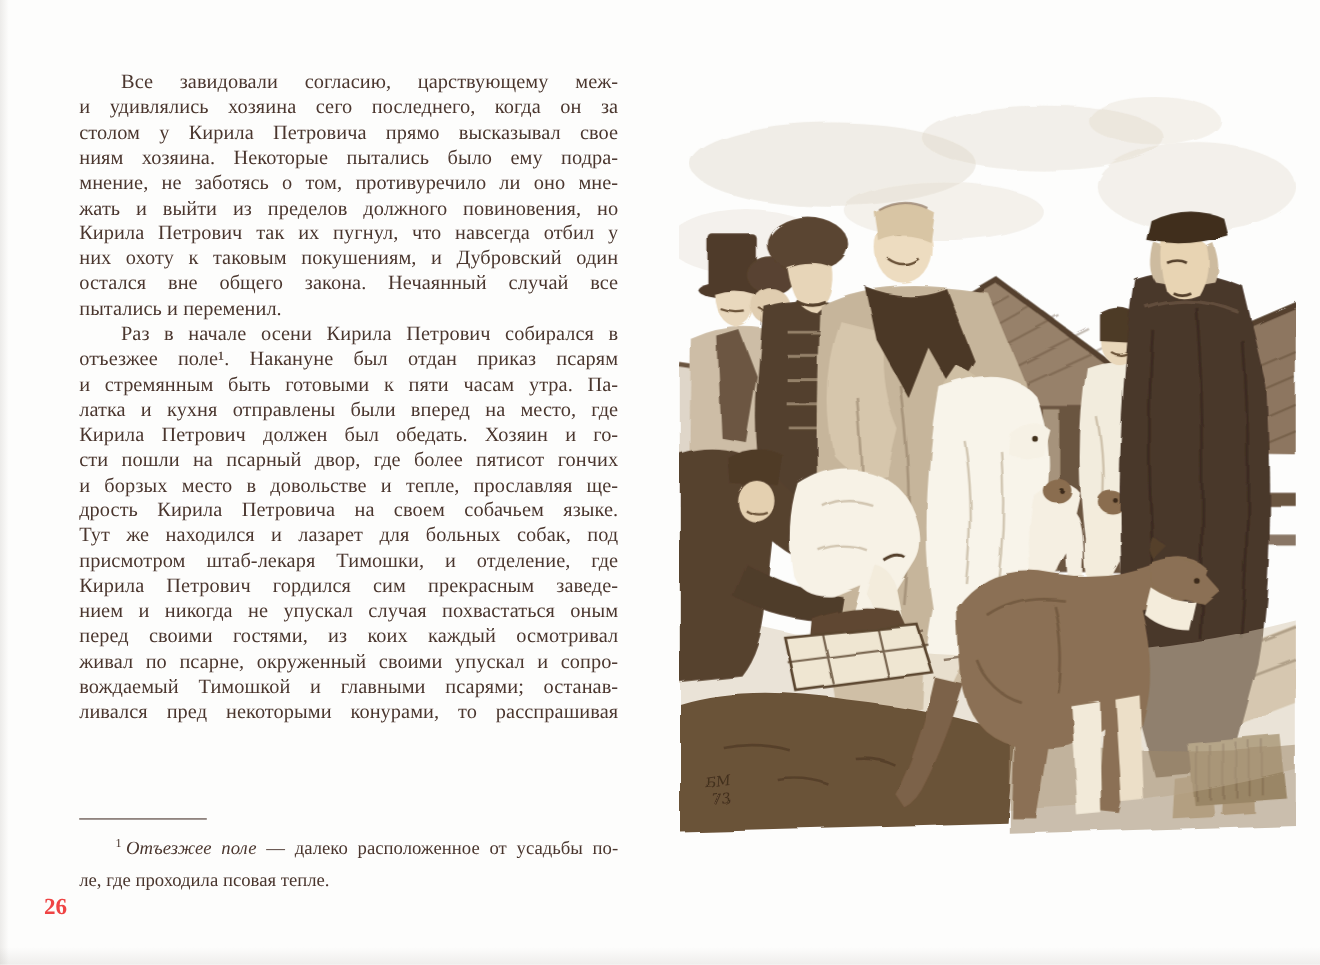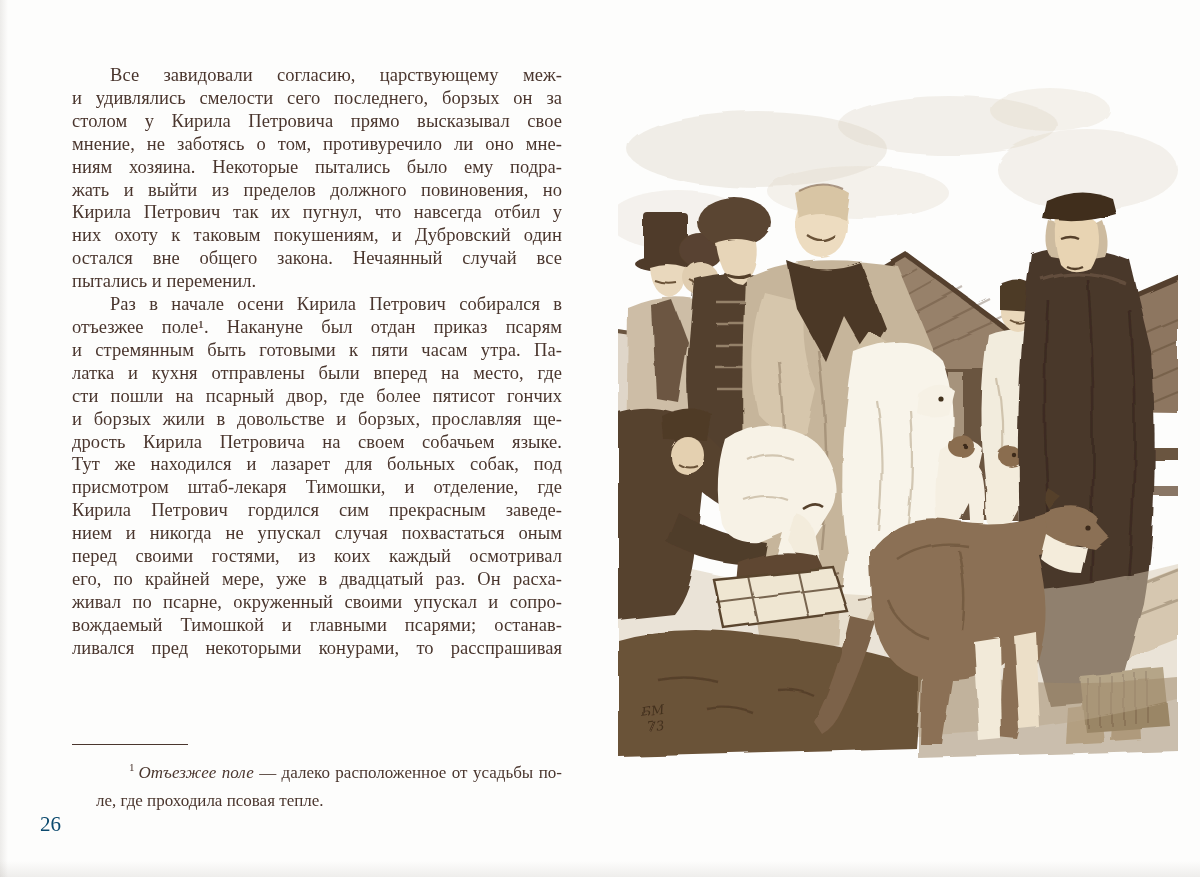--- a/index.html
+++ b/index.html
@@ -10,59 +10,59 @@
       background:linear-gradient(to right, rgba(90,80,70,0.10), rgba(90,80,70,0));}
   .bottom-shadow{position:absolute;left:0;bottom:0;width:1200px;height:16px;
       background:linear-gradient(to bottom, rgba(110,100,90,0), rgba(110,100,90,0.10));}
   .text-col{position:absolute;left:72px;top:64px;width:490px;font-size:18.5px;
       line-height:22.9px;letter-spacing:0.05px;}
   .ln{text-align:justify;text-align-last:justify;white-space:normal;}
   .ln.end{text-align-last:left;}
   .ln.ind{text-indent:38px;}
   .footnote{position:absolute;left:72px;top:744px;width:490px;font-size:17px;line-height:28px;}
   .footnote-rule{width:116px;border-top:1.6px solid #4a362e;margin-bottom:8px;}
-  .fn-line{text-align:justify;text-align-last:justify;margin-left:24px;}
+  .fn-line{text-align:justify;text-align-last:justify;}
   .fn-line.first{text-indent:33px;}
   .fn-line.end{text-align-last:left;}
   .fn-term{font-style:italic;}
   sup.fn-mark{font-size:11px;margin-right:4px;}
-  .page-number{position:absolute;left:40px;top:812px;font-size:21px;font-weight:normal;color:#0c4a6e;}
+  .page-number{position:absolute;left:40px;top:812px;font-size:21px;font-weight:bold;color:#ef4444;}
   .illustration{position:absolute;left:618px;top:80px;width:560px;height:690px;}
   .sig{font:italic 13px "DejaVu Serif",serif;fill:#42301e;}
 </style>
 </head>
 <body>
 
 <div class="page">
   <div class="edge-left"></div>
 
   <div class="text-col">
     <div class="ln ind">Все завидовали согласию, царствующему меж-</div>
-    <div class="ln">и удивлялись смелости сего последнего, борзых он за</div>
+    <div class="ln">и удивлялись хозяина сего последнего, когда он за</div>
     <div class="ln">столом у Кирила Петровича прямо высказывал свое</div>
+    <div class="ln">ниям хозяина. Некоторые пытались было ему подра-</div>
     <div class="ln">мнение, не заботясь о том, противуречило ли оно мне-</div>
-    <div class="ln">ниям хозяина. Некоторые пытались было ему подра-</div>
     <div class="ln">жать и выйти из пределов должного повиновения, но</div>
     <div class="ln">Кирила Петрович так их пугнул, что навсегда отбил у</div>
     <div class="ln">них охоту к таковым покушениям, и Дубровский один</div>
     <div class="ln">остался вне общего закона. Нечаянный случай все</div>
     <div class="ln end">пытались и переменил.</div>
     <div class="ln ind">Раз в начале осени Кирила Петрович собирался в</div>
     <div class="ln">отъезжее поле¹. Накануне был отдан приказ псарям</div>
     <div class="ln">и стремянным быть готовыми к пяти часам утра. Па-</div>
     <div class="ln">латка и кухня отправлены были вперед на место, где</div>
+    <div class="ln">Кирила Петрович должен был обедать. Хозяин и го-</div>
     <div class="ln">сти пошли на псарный двор, где более пятисот гончих</div>
-    <div class="ln">и борзых жили в довольстве и борзых, прославляя ще-</div>
+    <div class="ln">и борзых место в довольстве и тепле, прославляя ще-</div>
     <div class="ln">дрость Кирила Петровича на своем собачьем языке.</div>
     <div class="ln">Тут же находился и лазарет для больных собак, под</div>
     <div class="ln">присмотром штаб-лекаря Тимошки, и отделение, где</div>
     <div class="ln">Кирила Петрович гордился сим прекрасным заведе-</div>
     <div class="ln">нием и никогда не упускал случая похвастаться оным</div>
     <div class="ln">перед своими гостями, из коих каждый осмотривал</div>
-    <div class="ln">его, по крайней мере, уже в двадцатый раз. Он расха-</div>
     <div class="ln">живал по псарне, окруженный своими упускал и сопро-</div>
     <div class="ln">вождаемый Тимошкой и главными псарями; останав-</div>
     <div class="ln">ливался пред некоторыми конурами, то расспрашивая</div>
   </div>
 
   <div class="footnote">
     <div class="footnote-rule"></div>
     <div class="fn-line first"><sup class="fn-mark">1</sup><span class="fn-term">Отъезжее поле</span><span> — далеко расположенное от усадьбы по-</span></div>
     <div class="fn-line end">ле, где проходила псовая тепле.</div>
   </div>

